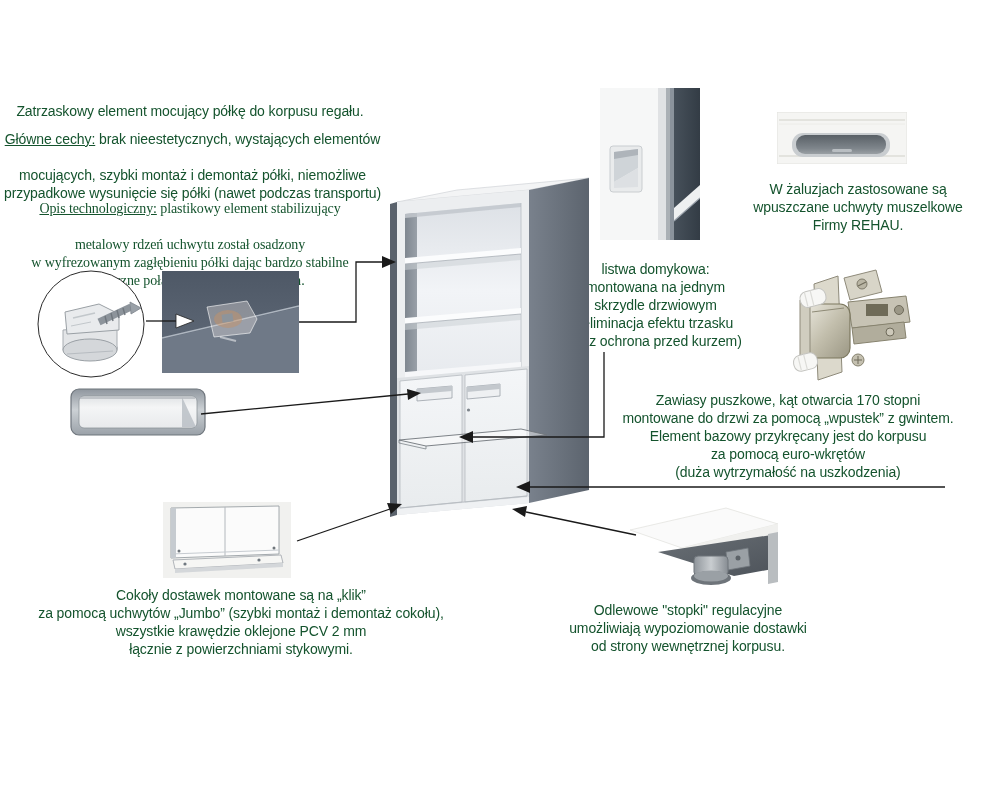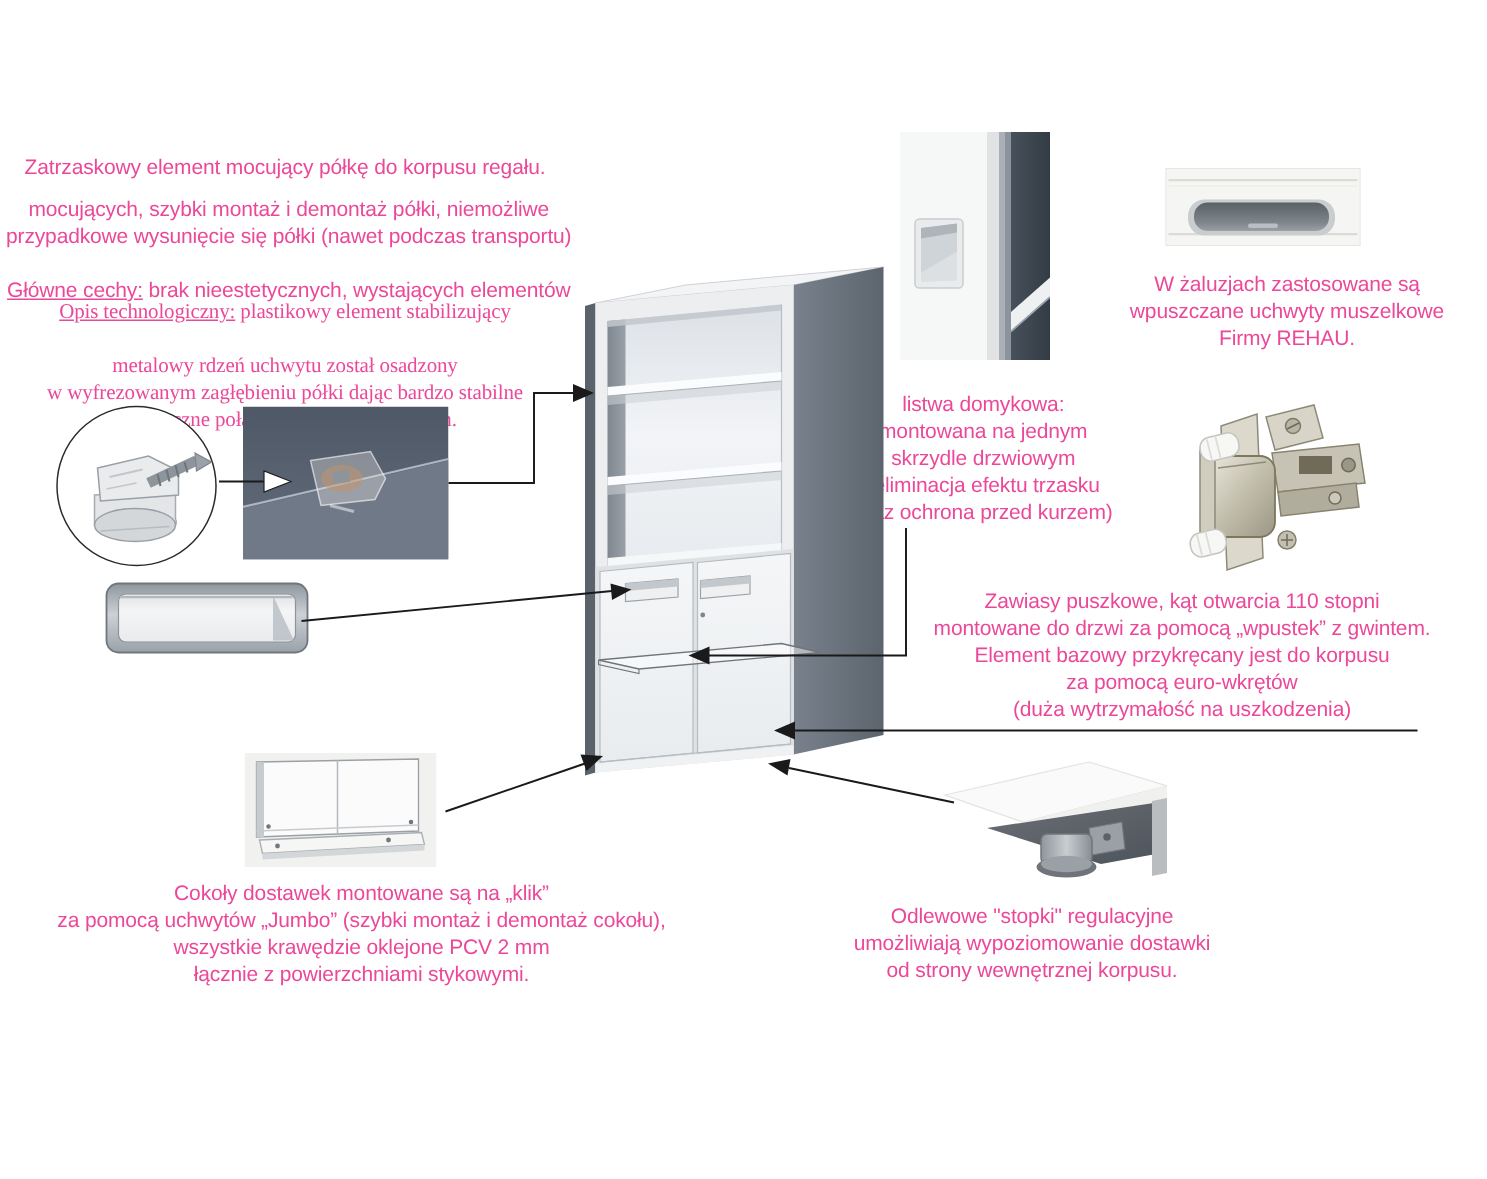--- a/index.html
+++ b/index.html
@@ -1,36 +1,36 @@
 <!DOCTYPE html>
 <html lang="pl"><head>
 <meta charset="utf-8">
 <style>
   html,body{margin:0;padding:0;background:#ffffff;}
   body{font-family:"Liberation Sans","DejaVu Sans",sans-serif;font-size:14px;line-height:18px;letter-spacing:-0.1px;color:#1c1c1c;}
   #page{position:relative;width:991px;height:786px;background:#ffffff;overflow:hidden;}
-  .txt{position:absolute;text-align:center;white-space:pre-line;color:#ec4899;}
+  .txt{position:absolute;text-align:center;white-space:pre-line;color:#14532d;}
   .u{text-decoration:underline;}
   .photo{position:absolute;}
   svg{display:block;}
   #callouts{position:absolute;left:0;top:0;pointer-events:none;}
 </style>
 </head>
 <body>
 
 <div id="page">
 
   <div class="txt" style="left:5px;top:84px;width:370px;">
     <span>Zatrzaskowy element mocujący półkę do korpusu regału.</span>
   </div>
 
   <div class="txt" style="left:0px;top:112px;width:385px;">
+    <div><span class="u">Główne cechy:</span><span> brak nieestetycznych, wystających elementów</span></div>
     <div>mocujących, szybki montaż i demontaż półki, niemożliwe
 przypadkowe wysunięcie się półki (nawet podczas transportu)</div>
-    <div><span class="u">Główne cechy:</span><span> brak nieestetycznych, wystających elementów</span></div>
   </div>
 
   <div class="txt" style="left:0px;top:182px;width:380px;font-family:Liberation Serif, serif;">
     <div><span class="u">Opis technologiczny:</span><span> plastikowy element stabilizujący</span></div>
     <div>metalowy rdzeń uchwytu został osadzony
 w wyfrezowanym zagłębieniu półki dając bardzo stabilne
 i estetyczne połączenie półki z korpusem.</div>
   </div>
 
 
@@ -42,21 +42,21 @@
   <div class="txt" style="left:728px;top:180px;width:260px;">W żaluzjach zastosowane są
 wpuszczane uchwyty muszelkowe
 Firmy REHAU.</div>
 
   <div class="txt" style="left:543px;top:260px;width:225px;">listwa domykowa:
 montowana na jednym
 skrzydle drzwiowym
 (eliminacja efektu trzasku
 oraz ochrona przed kurzem)</div>
 
-  <div class="txt" style="left:585px;top:391px;width:406px;">Zawiasy puszkowe, kąt otwarcia 110 stopni
+  <div class="txt" style="left:585px;top:391px;width:406px;">Zawiasy puszkowe, kąt otwarcia 170 stopni
 montowane do drzwi za pomocą „wpustek” z gwintem.
 Element bazowy przykręcany jest do korpusu
 za pomocą euro-wkrętów
 (duża wytrzymałość na uszkodzenia)</div>
 
   <div class="txt" style="left:540px;top:601px;width:296px;">Odlewowe "stopki" regulacyjne
 umożliwiają wypoziomowanie dostawki
 od strony wewnętrznej korpusu.</div>
 
   <div class="photo" style="left:383px;top:170px;">

